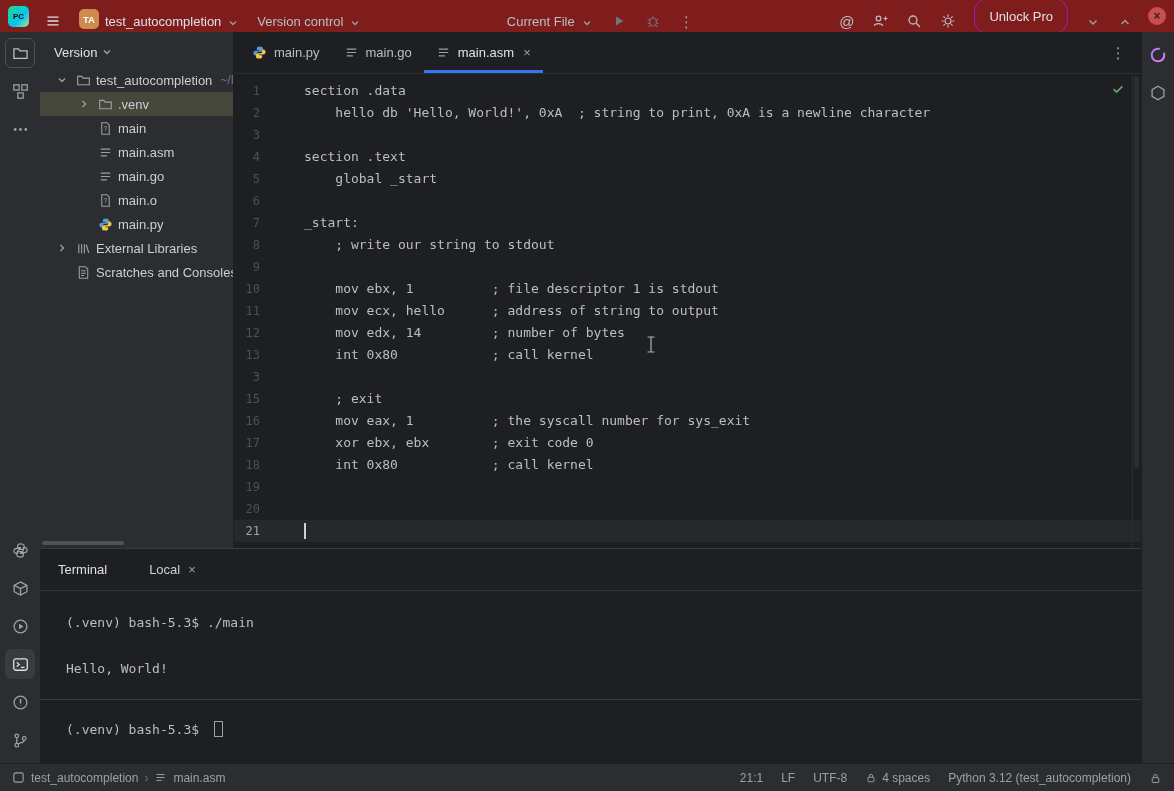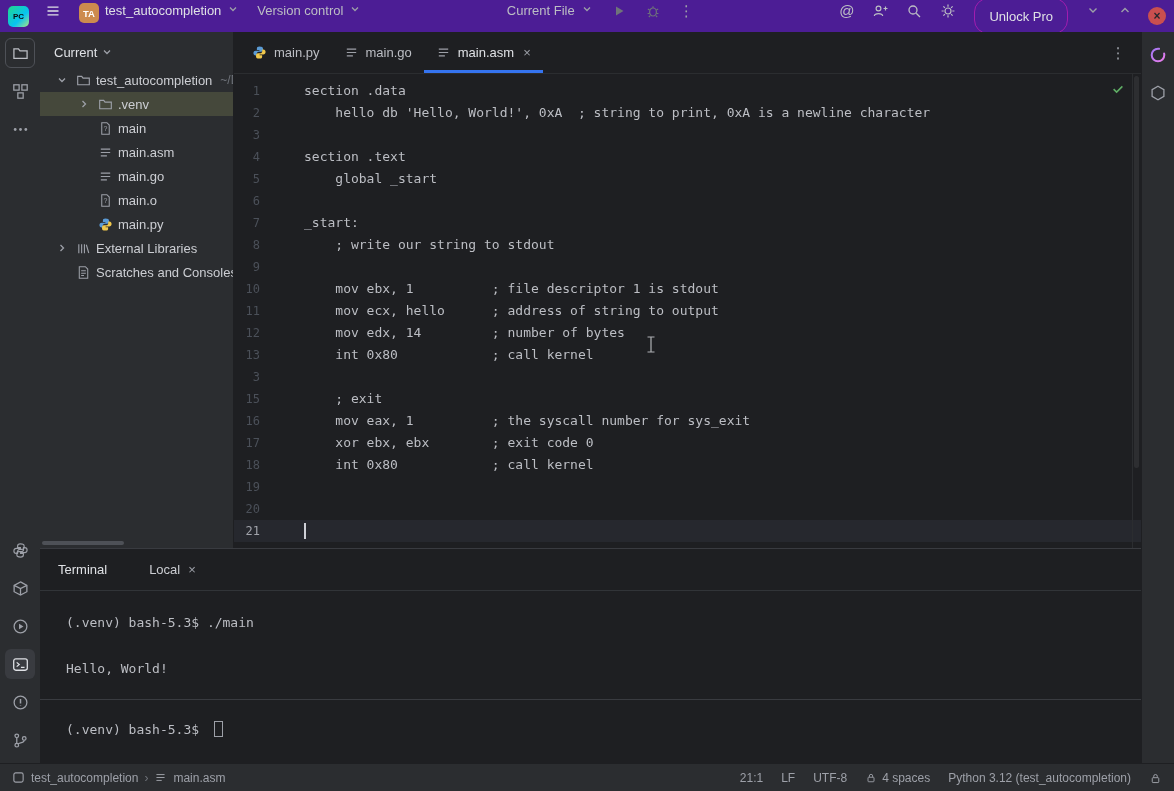--- a/index.html
+++ b/index.html
@@ -1,23 +1,23 @@
 <!DOCTYPE html>
 <html><head>
 <meta charset="utf-8">
 <style>
   *{margin:0;padding:0;box-sizing:border-box}
   html,body{width:1174px;height:791px;overflow:hidden}
   body{background:#1e1f22;font-family:"Liberation Sans",sans-serif;font-size:13px;color:#dfe1e5;-webkit-font-smoothing:antialiased}
   .app{width:1174px;height:791px;display:flex;flex-direction:column}
 
   
-  .titlebar{height:32px;background:#4c1d95;display:flex;align-items:center;justify-content:space-between;padding:0 8px;flex:0 0 auto}
+  .titlebar{height:32px;background:#7f1d1d;display:flex;align-items:center;justify-content:space-between;padding:0 8px;flex:0 0 auto}
   .tb-group{display:flex;align-items:center;gap:2px}
-  .tbtn{display:flex;align-items:flex-start;gap:6px;height:26px;padding:0 8px;background:transparent;border:0;color:#dfe1e5;border-radius:6px;font-size:13px;font-family:inherit;cursor:default}
+  .tbtn{display:flex;align-items:flex-end;gap:6px;height:26px;padding:0 8px;background:transparent;border:0;color:#dfe1e5;border-radius:6px;font-size:13px;font-family:inherit;cursor:default}
   .tb-dim{color:#bcbec4}
   .app-logo{width:21px;height:21px;border-radius:5px;background:linear-gradient(135deg,#21d789 0%,#07c3f2 60%,#fcf84a 120%);display:flex;align-items:center;justify-content:center;font-size:8px;font-weight:700;color:#0b0c0e;margin-right:6px}
   .badge{width:20px;height:20px;border-radius:5px;background:#cd8b4e;color:#fff;font-weight:700;font-size:9.5px;display:flex;align-items:center;justify-content:center}
   .kebab-txt{color:#9da0a8;font-size:15px;line-height:1}
   .at-txt{color:#bcbec4;font-size:15px;line-height:1}
   .unlock{height:36px;padding:0 14px;border:1px solid #a21caf;border-radius:14px;background:transparent;color:#dfe1e5;font-size:13px;font-family:Liberation Sans, sans-serif;margin:0 8px}
   .close-btn{width:18px;height:18px;border-radius:50%;background:#c94f4f;border:0;color:#26282e;font-size:12px;font-weight:700;display:flex;align-items:center;justify-content:center;line-height:1;margin-left:6px}
   svg{display:block}
 
   
@@ -244,21 +244,21 @@
             </svg>
         </button>
       </div>
     </nav>
 
     <div class="content">
       <div class="upper">
 
         <aside class="project-panel">
           <div class="pp-header">
-            <span>Current</span>
+            <span>Version</span>
             <svg width="12" height="12" viewBox="0 0 12 12">
                 <path d="M3 4.5l3 3 3-3" fill="none" stroke="#9da0a8" stroke-width="1.3"></path>
               </svg>
           </div>
           <div class="tree">
 
             <div class="trow lvl0">
               <span class="chev-slot">
                   <svg width="12" height="12" viewBox="0 0 12 12">
                     <path d="M3 4.5l3 3 3-3" fill="none" stroke="#9da0a8" stroke-width="1.3"></path>

